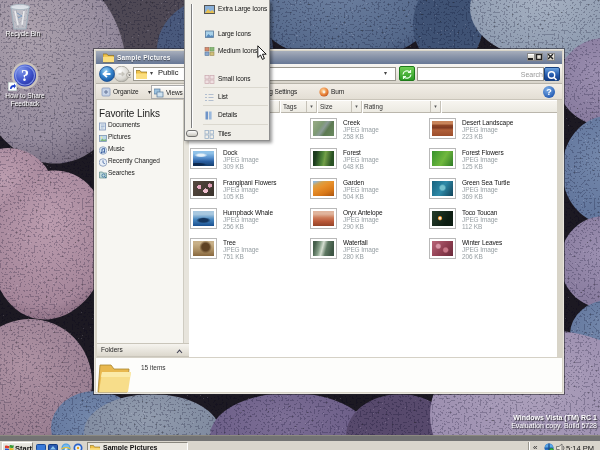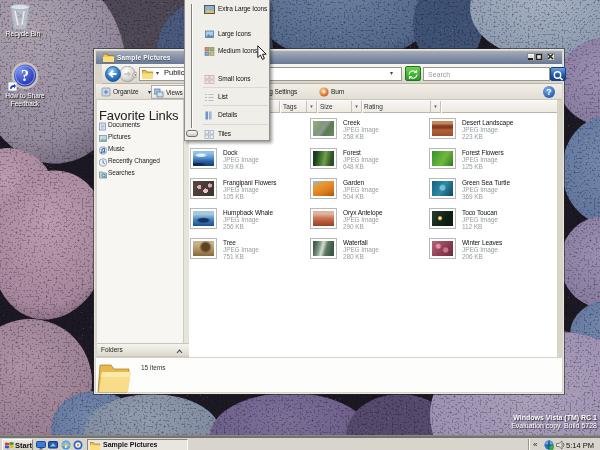--- a/index.html
+++ b/index.html
@@ -3,21 +3,21 @@
 <style>
 html,body{margin:0;padding:0;}
 *{box-sizing:border-box;}
 #screen{position:relative;width:600px;height:450px;overflow:hidden;font-family:"Liberation Sans",sans-serif;background:#23222b;}
 .abs{position:absolute;}
 
 #win{position:absolute;left:95px;top:50px;width:468px;height:343px;background:#d8d4c8;box-shadow:0 0 0 1px #e8e5dd,0 0 0 2px rgba(35,33,40,.55);}
 #titlebar{position:absolute;left:1px;top:1px;right:1px;height:13px;background:linear-gradient(#a7aebc,#8893a8 45%,#687896);}
 #titletxt{position:absolute;left:21px;top:2.5px;font-size:6.5px;font-weight:bold;color:#fff;text-shadow:0 1px 1px rgba(0,0,0,.5);letter-spacing:.2px;}
 .capbtn{position:absolute;top:2px;width:8px;height:8px;background:linear-gradient(#f4f2ec,#cfcbc0);border:1px solid #888;box-shadow:inset 0 1px 0 #fff;font-size:7px;line-height:6px;text-align:center;color:#222;}
-#toolbar{position:absolute;left:7px;top:14px;right:1px;height:20px;background:linear-gradient(#f8f6f2,#e4e0d8 70%,#d8d4ca);border-bottom:1px solid #b8b4aa;}
+#toolbar{position:absolute;left:1px;top:14px;right:1px;height:20px;background:linear-gradient(#f8f6f2,#e4e0d8 70%,#d8d4ca);border-bottom:1px solid #b8b4aa;text-align:right;}
 #cmdbar{position:absolute;left:1px;top:34px;right:1px;height:16px;background:linear-gradient(#f2eee7,#e3ded4);border-bottom:1px solid #c9c4b9;font-size:6.5px;letter-spacing:-0.1px;color:#222;}
 #headers{position:absolute;left:89px;top:50px;width:373px;height:13px;background:linear-gradient(#f7f5f0,#eceae2);border-bottom:1px solid #bab6ac;border-top:1px solid #fff;font-size:6.5px;color:#333;}
 .hdrdiv{position:absolute;top:0;width:1px;height:12px;background:#c6c2b8;box-shadow:1px 0 0 #fff;}
 .hdrarr{position:absolute;top:0;width:10px;height:11px;border-left:1px solid #c6c2b8;font-size:5px;color:#555;text-align:center;line-height:11px;}
 #sidebar{position:absolute;left:2px;top:50px;width:86px;bottom:50px;background:#f7f6f2;font-size:6.5px;letter-spacing:-0.1px;color:#222;}
 #splitter{position:absolute;left:88px;top:50px;width:6px;bottom:36px;background:#e7e4dc;border-left:1px solid #cfccc2;}
 #foldersbar{position:absolute;left:2px;bottom:36px;width:92px;height:14px;background:linear-gradient(#f6f4ef,#dcd8cd);border-top:1px solid #c9c5ba;border-bottom:1px solid #c9c5ba;font-size:6.5px;color:#222;}
 #filearea{position:absolute;left:94px;top:63px;width:368px;bottom:36px;background:#fff;}
 #statusbar{position:absolute;left:1px;bottom:1px;right:1px;height:35px;background:#fdfdfb;border-top:1px solid #d5d1c6;}
 .tile{position:absolute;width:118px;height:28px;}
@@ -28,21 +28,21 @@
 .slink{position:absolute;left:11px;font-size:6.5px;color:#222;white-space:nowrap;}
 .sicon{position:absolute;left:2px;width:8px;height:9px;}
 
 #menu{position:absolute;left:184px;top:0;width:86px;height:141px;background:#f0eee8;border:1px solid #8e8e8e;border-top:none;box-shadow:2px 2px 3px rgba(0,0,0,.4);}
 .mitem{position:absolute;left:33px;font-size:6.5px;letter-spacing:-0.1px;color:#111;white-space:nowrap;}
 .micon{position:absolute;left:19px;width:11px;height:9px;}
 .msep{position:absolute;left:18px;right:1px;height:1px;background:#dbd8cf;}
 #mtrack{position:absolute;left:6px;top:4px;width:1px;height:124px;background:#7e7e7e;box-shadow:1px 0 0 #fdfdfd;}
 #mthumb{position:absolute;left:1px;top:130px;width:12px;height:7px;background:linear-gradient(#fdfdfd,#c9c6bd);border:1px solid #707070;border-radius:3px;}
 
-#taskbar{position:absolute;left:0;bottom:0;width:600px;height:14px;background:#d9d5cc;border-top:2px solid #737373;box-shadow:0 -1px 0 #8c8980;font-size:7.5px;}
+#taskbar{position:absolute;left:0;bottom:0;width:600px;height:14px;background:#d9d5cc;border-top:5px solid #737373;box-shadow:0 -1px 0 #8c8980;font-size:7.5px;}
 
 .dlabel{position:absolute;font-size:6.5px;color:#fff;text-shadow:1px 1px 1px #000;text-align:center;white-space:nowrap;}
 #evaltxt{position:absolute;right:3px;top:414px;text-align:right;font-size:7px;color:#fff;line-height:7.5px;text-shadow:1px 1px 1px rgba(0,0,0,.7);}
 </style></head>
 <body>
 <div id="screen">
 <svg class="abs" style="left:0;top:0" width="600" height="450" viewBox="0 0 600 450">
 <defs>
 <filter id="spD" x="0" y="0" width="100%" height="100%">
 <feTurbulence type="fractalNoise" baseFrequency="0.5" numOctaves="2" seed="3"></feTurbulence>
@@ -263,21 +263,21 @@
     <div class="hdrarr" style="left:122px;">▾</div>
     <div class="hdrdiv" style="left:132px;"></div>
     <span class="abs" style="left:136px;top:2px;">Size</span>
     <div class="hdrarr" style="left:167px;">▾</div>
     <div class="hdrdiv" style="left:177px;"></div>
     <span class="abs" style="left:180px;top:2px;">Rating</span>
     <div class="hdrarr" style="left:246px;">▾</div>
     <div class="hdrdiv" style="left:256px;"></div>
   </div>
   <div id="sidebar">
-    <div class="abs" style="left:2px;top:8px;font-size:13px;">Favorite Links</div>
+    <div class="abs" style="left:2px;top:8px;font-size:10px;">Favorite Links</div>
     <svg class="sicon" style="top:22px" viewBox="0 0 8 9">
           <rect x="0.5" y="1" width="6" height="7" fill="#dfe8f0" stroke="#7f94b8" stroke-width="0.8"></rect>
           <path d="M2,3 h3.5 M2,4.5 h3.5 M2,6 h2.5" stroke="#90a8c8" stroke-width="0.7"></path>
         </svg>
     <div class="slink" style="top:21px;">Documents</div>
     <svg class="sicon" style="top:34px" viewBox="0 0 8 9">
           <rect x="0.5" y="1.5" width="7" height="6" fill="#bcd8e8" stroke="#6f88aa" stroke-width="0.7"></rect>
           <circle cx="2.5" cy="3.5" r="0.9" fill="#f2e9a0"></circle>
           <path d="M1,7 L3.5,4.5 L5,6 L6.5,4.8 L7.5,7 Z" fill="#7eb87e"></path>
         </svg>

